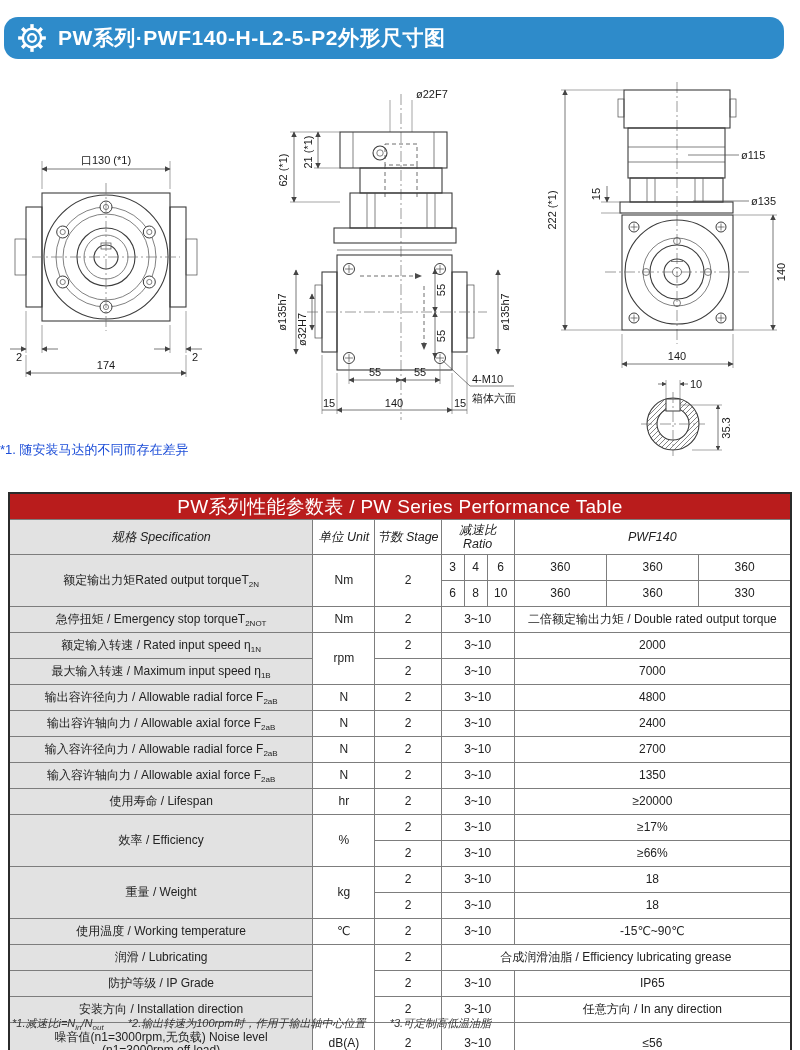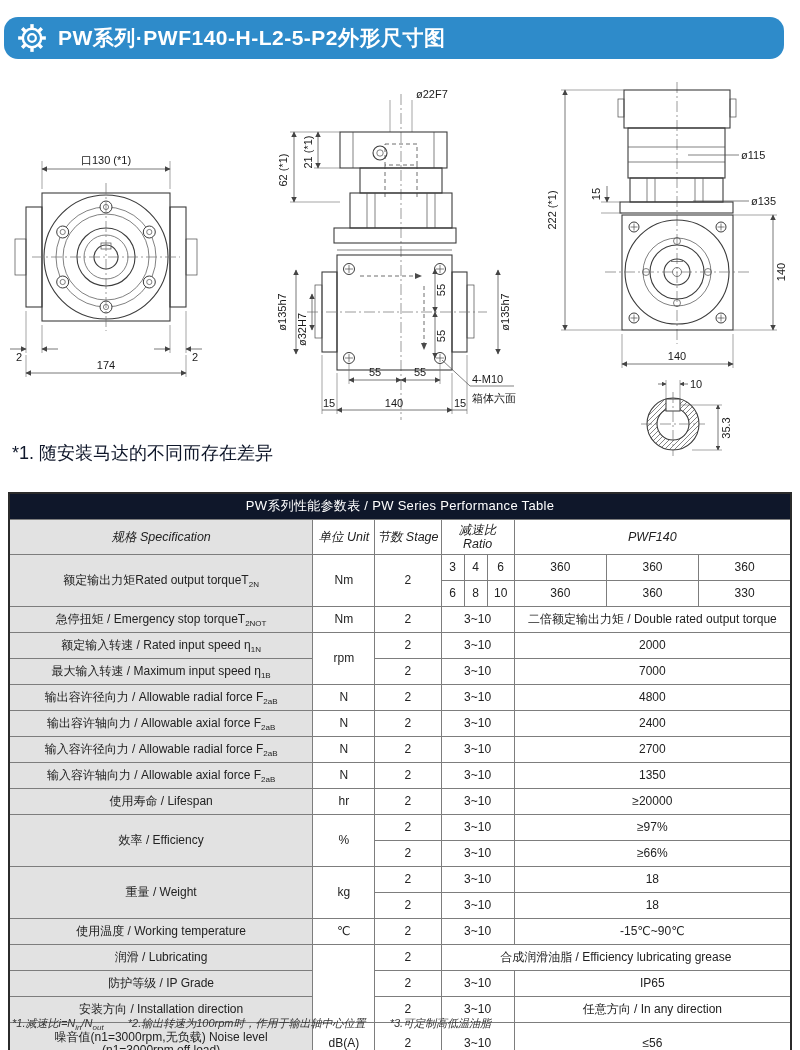--- a/index.html
+++ b/index.html
@@ -13,28 +13,28 @@
   .draw{position:absolute;}
   svg text{font-family:"Liberation Sans","DejaVu Sans",sans-serif;}
   .ln{fill:none;stroke:#3c3c3c;stroke-width:1.1;}
   .tn{fill:none;stroke:#4a4a4a;stroke-width:0.7;}
   .dim{fill:none;stroke:#555;stroke-width:0.8;}
   .ext{fill:none;stroke:#6a6a6a;stroke-width:0.6;}
   .cl{fill:none;stroke:#707070;stroke-width:0.7;stroke-dasharray:11 3 2 3;}
   .dsh{fill:none;stroke:#4a4a4a;stroke-width:0.8;stroke-dasharray:4 3;}
   .dt{font-size:11px;fill:#1a1a1a;}
   .hole{fill:#fff;stroke:#3c3c3c;stroke-width:1;}
-  .note{position:absolute;left:12px;top:441px;font-size:18px;color:#0f172a;}
+  .note{position:absolute;left:0;top:441px;font-size:13px;color:#1d4ed8;}
   
   .tblwrap{position:absolute;left:8px;top:492px;}
   table.spec{border-collapse:collapse;width:784px;table-layout:fixed;font-size:12px;}
   table.spec td{border:1px solid #7d7d7d;text-align:center;vertical-align:middle;
                 padding:1px 2px;height:23px;line-height:1.12;overflow:hidden;}
   table.spec{border:2px solid #2b2b2b;}
-  td.titlebar{background:#0f172a;color:#fff;font-size:13px;height:24px;letter-spacing:0.3px;}
+  td.titlebar{background:#b91c1c;color:#fff;font-size:19px;height:24px;letter-spacing:0.3px;}
   td.speccol{background:#e2e2e2;}
   tr.head td{height:32px;font-size:12.5px;font-style:italic;}
   tr.tall td{height:40px;}
   sub{font-size:8px;line-height:0;}
   .foot{position:absolute;left:12px;top:1016px;font-size:11px;color:#333;font-style:italic;}
   .foot .gap{display:inline-block;width:18px;}
 </style>
 </head>
 <body>
 
@@ -416,21 +416,21 @@
     <td>hr</td>
     <td>2</td>
     <td colspan="3">3~10</td>
     <td colspan="3">≥20000</td>
   </tr>
   <tr>
     <td class="speccol" rowspan="2">效率 / Efficiency</td>
     <td rowspan="2">%</td>
     <td>2</td>
     <td colspan="3">3~10</td>
-    <td colspan="3">≥97%</td>
+    <td colspan="3">≥17%</td>
   </tr>
   <tr>
     <td>2</td>
     <td colspan="3">3~10</td>
     <td colspan="3">≥66%</td>
   </tr>
   <tr>
     <td class="speccol" rowspan="2">重量 / Weight</td>
     <td rowspan="2">kg</td>
     <td>2</td>

